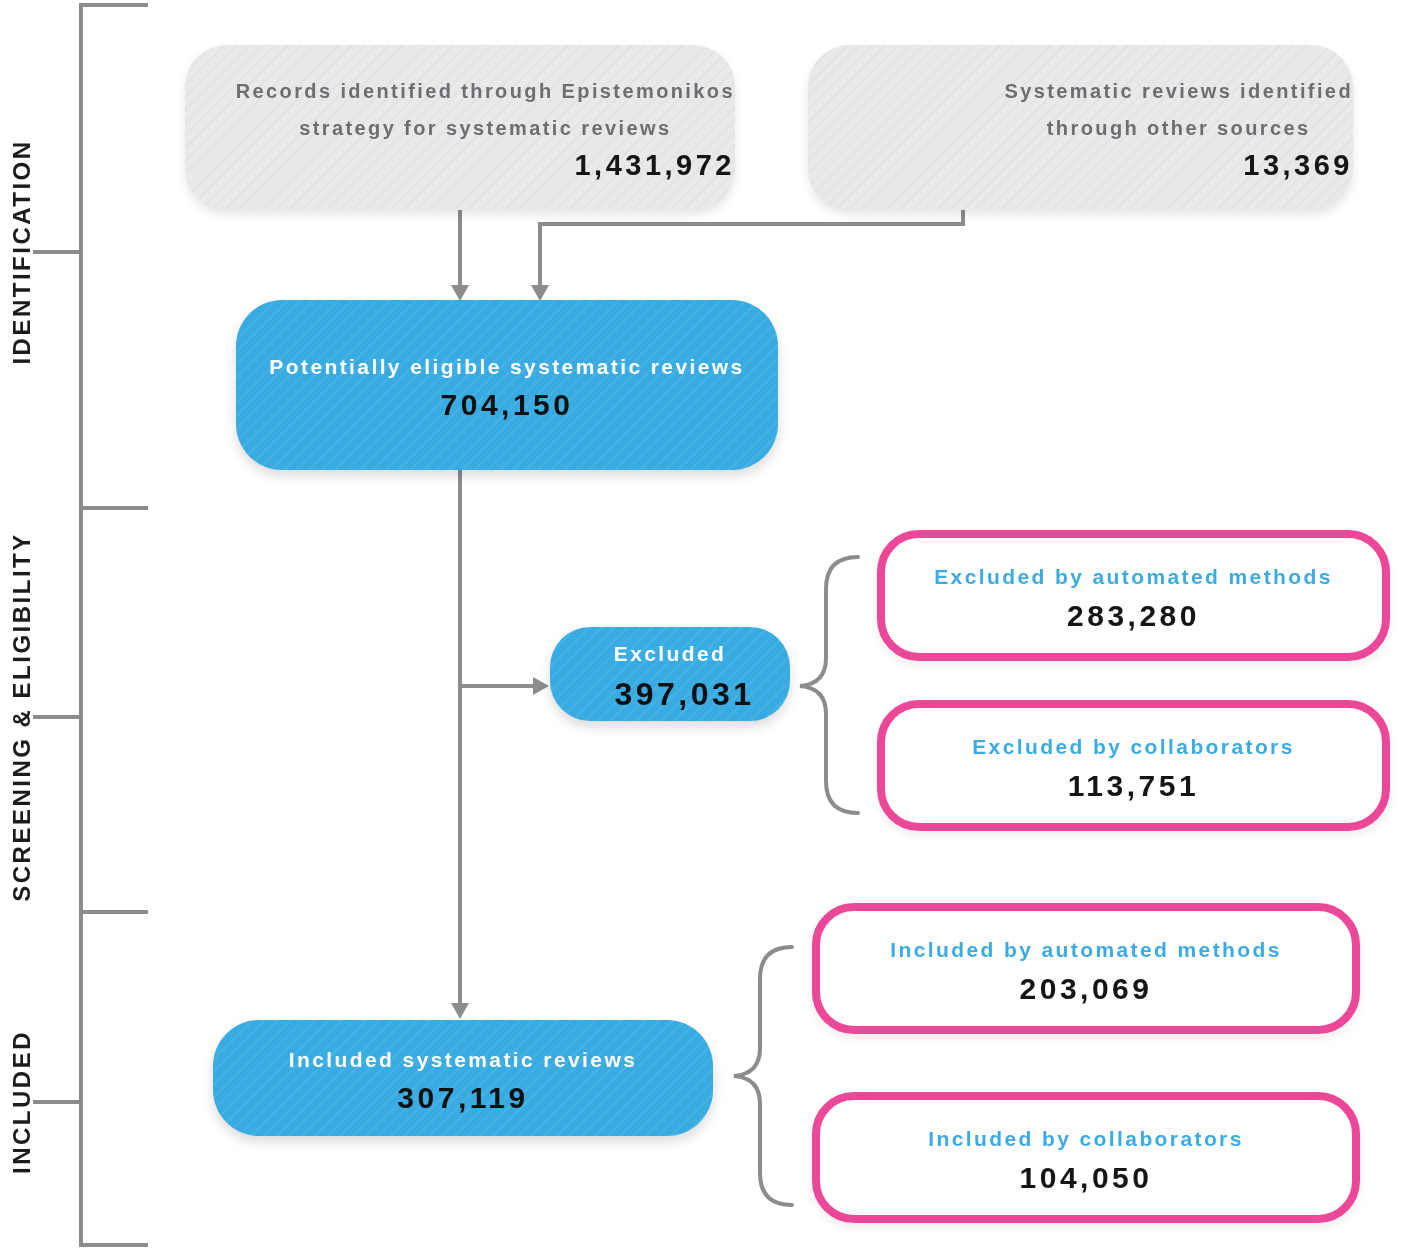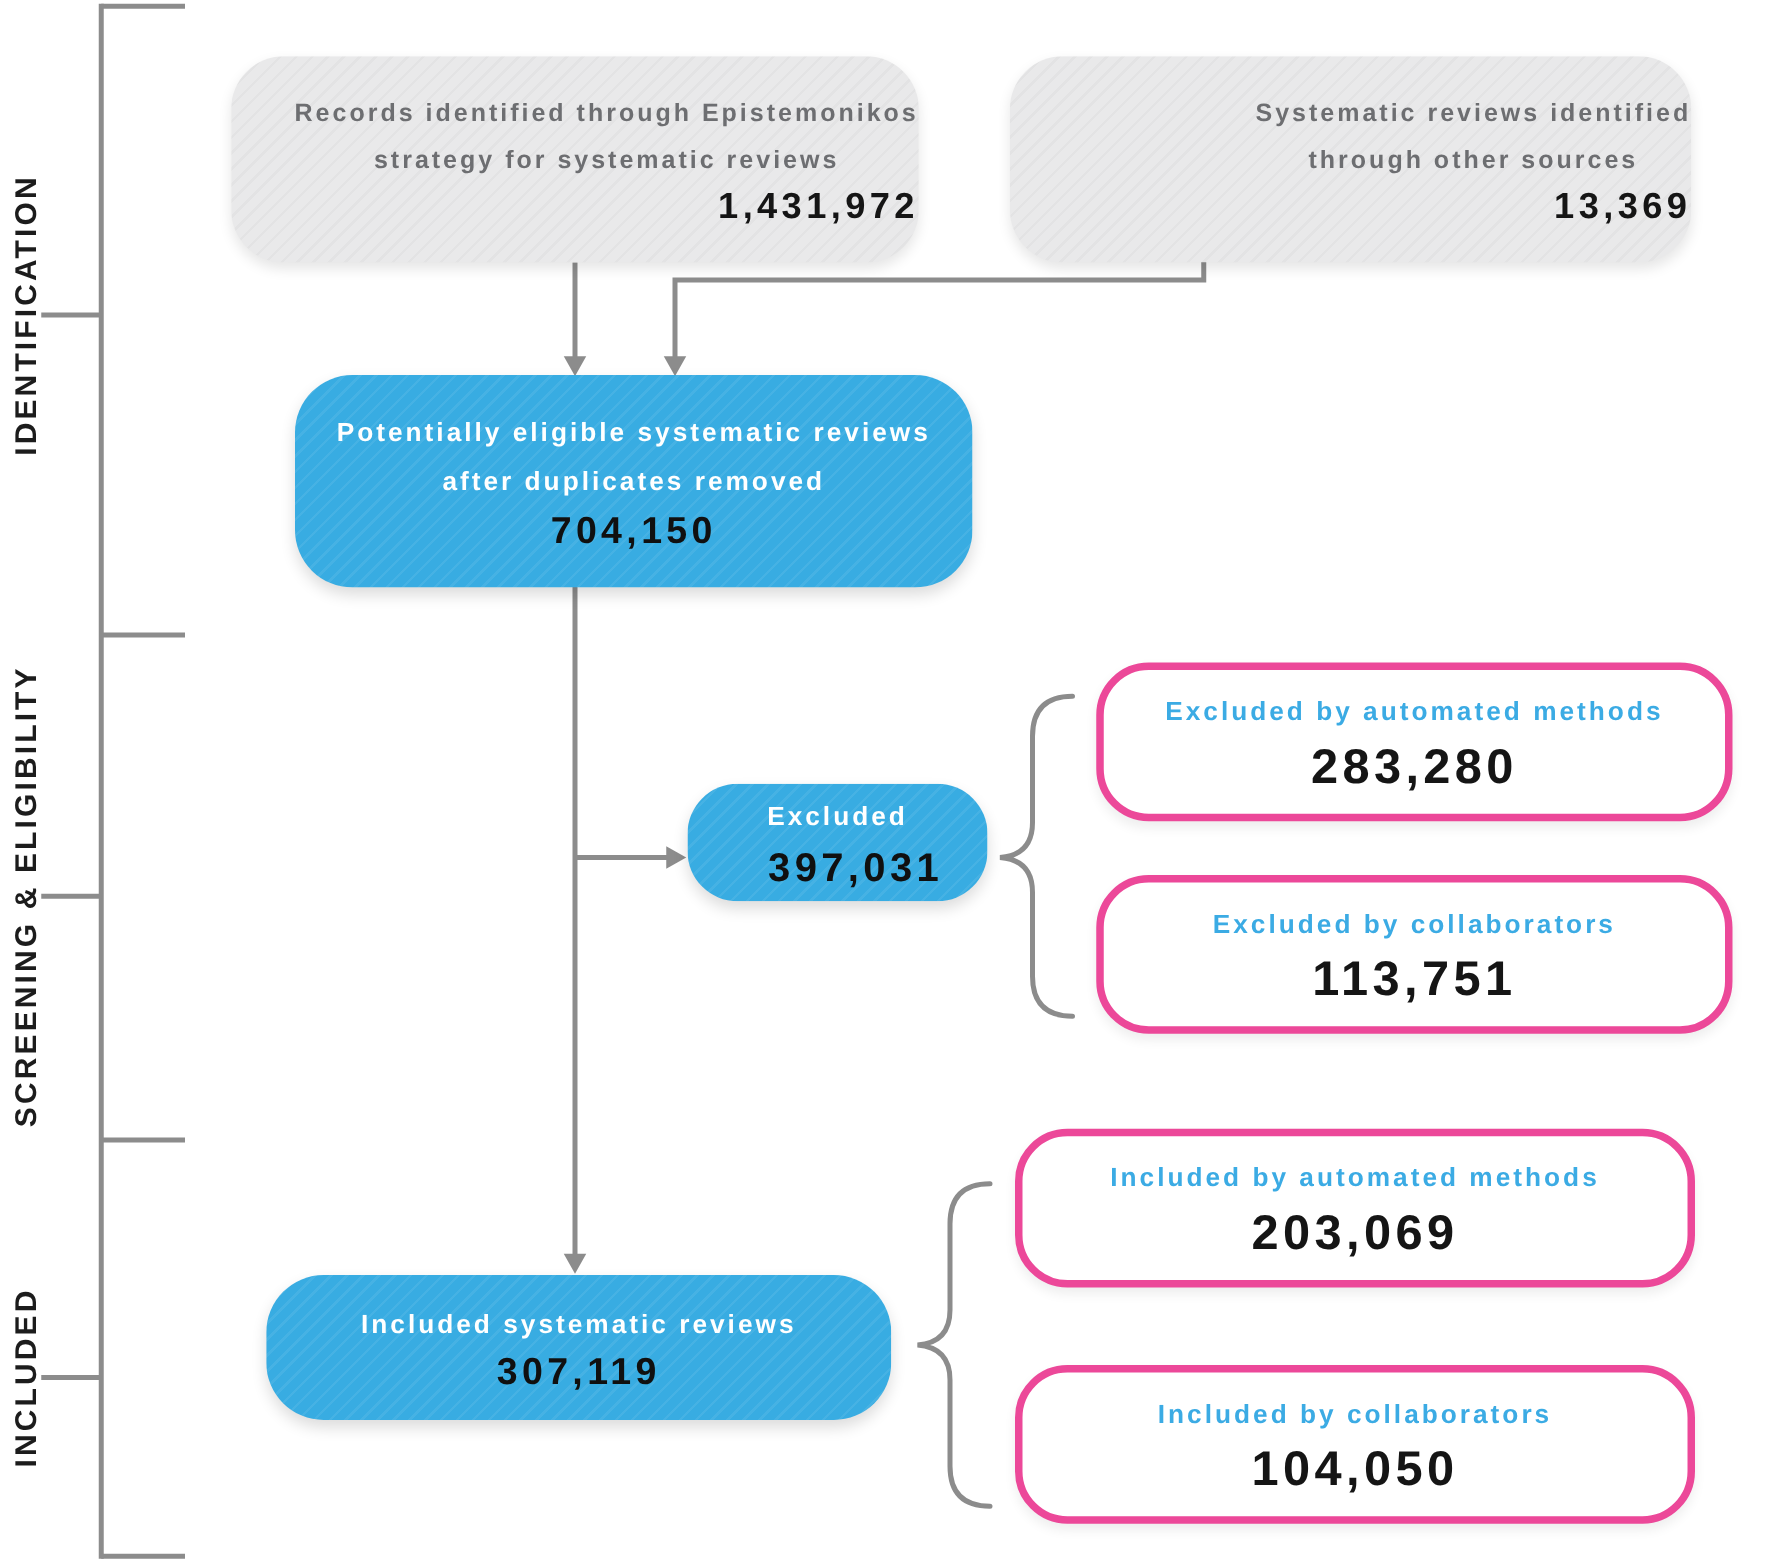--- a/index.html
+++ b/index.html
@@ -17,24 +17,24 @@
     border-radius:42px;box-shadow:0 5px 10px rgba(0,0,0,0.10);align-items:flex-end;}
   .gray-box .lbl{color:#6d6e71;font-size:20px;}
   .gray-box .val{font-size:29px;}
 
   .blue-box{background:#38ace2;
     background-image:repeating-linear-gradient(135deg,rgba(255,255,255,0.07) 0 2px,transparent 2px 9px);
     border-radius:46px;box-shadow:0 6px 12px rgba(0,0,0,0.14);}
   .blue-box .lbl{color:#ffffff;font-size:21px;}
   .blue-box .val{font-size:30px;color:#101010;}
 
-  .outline-box{background:#ffffff;border:6px solid #ec4899;border-radius:42px;
+  .outline-box{background:#ffffff;border:8px solid #ec4899;border-radius:42px;
     box-shadow:0 5px 9px rgba(0,0,0,0.07);}
   .outline-box .lbl{color:#3babe4;font-size:21px;}
-  .outline-box .val{font-size:39px;}
+  .outline-box .val{font-size:30px;}
 
   .stage-label{position:absolute;z-index:2;white-space:nowrap;font-weight:bold;
     font-size:24px;letter-spacing:2.5px;color:#1c1c1c;
     transform:translate(-50%,-50%) rotate(-90deg);}
 </style>
 </head>
 <body>
 
 <div class="stage">
 
@@ -82,21 +82,20 @@
     <div class="lbl">
       <div>Systematic reviews identified</div>
       <div>through other sources</div>
     </div>
     <div class="val">13,369</div>
   </div>
 
   <div class="box blue-box" style="left:196px;top:300px;width:542px;height:170px;margin-left:40px;">
     <div class="lbl">
       <div>Potentially eligible systematic reviews</div>
-      <div>after duplicates removed</div>
     </div>
     <div class="val">704,150</div>
   </div>
 
   <div class="box blue-box" style="left:550px;top:627px;width:240px;height:94px;border-radius:40px;">
     <div class="lbl">Excluded</div>
     <div class="val" style="font-size:32px;margin-left:29px;">397,031</div>
   </div>
 
   <div class="box outline-box" style="left:877px;top:530px;width:497px;height:115px;">

